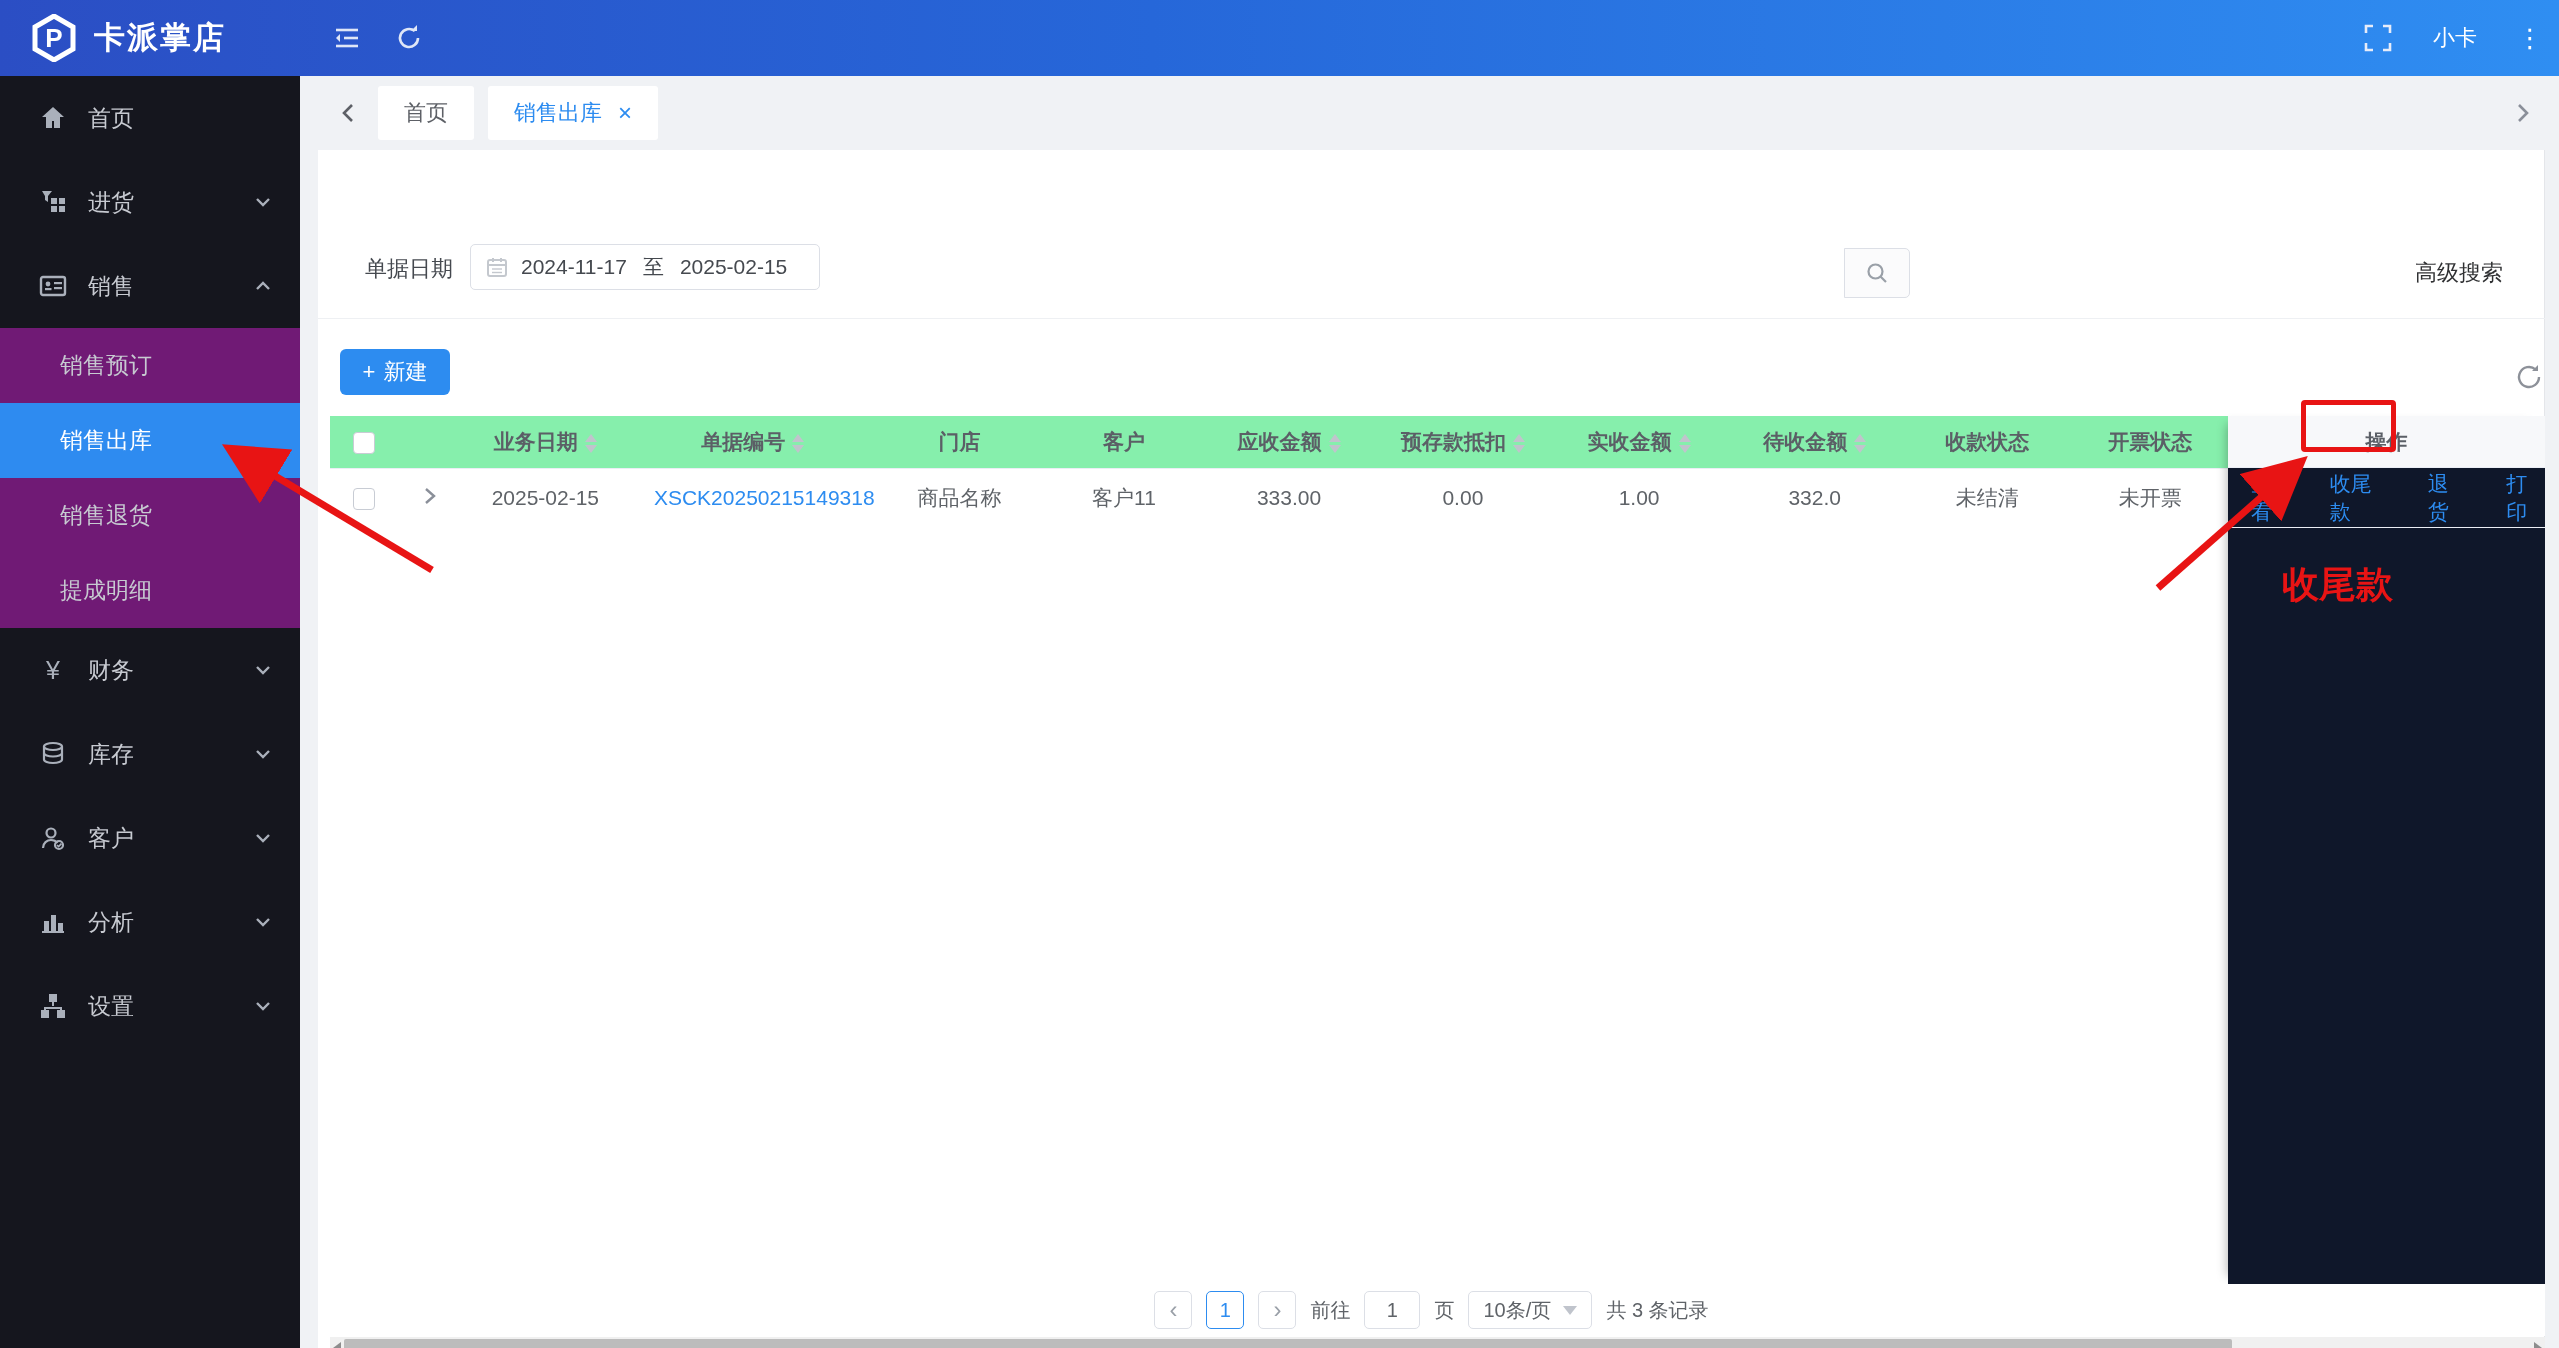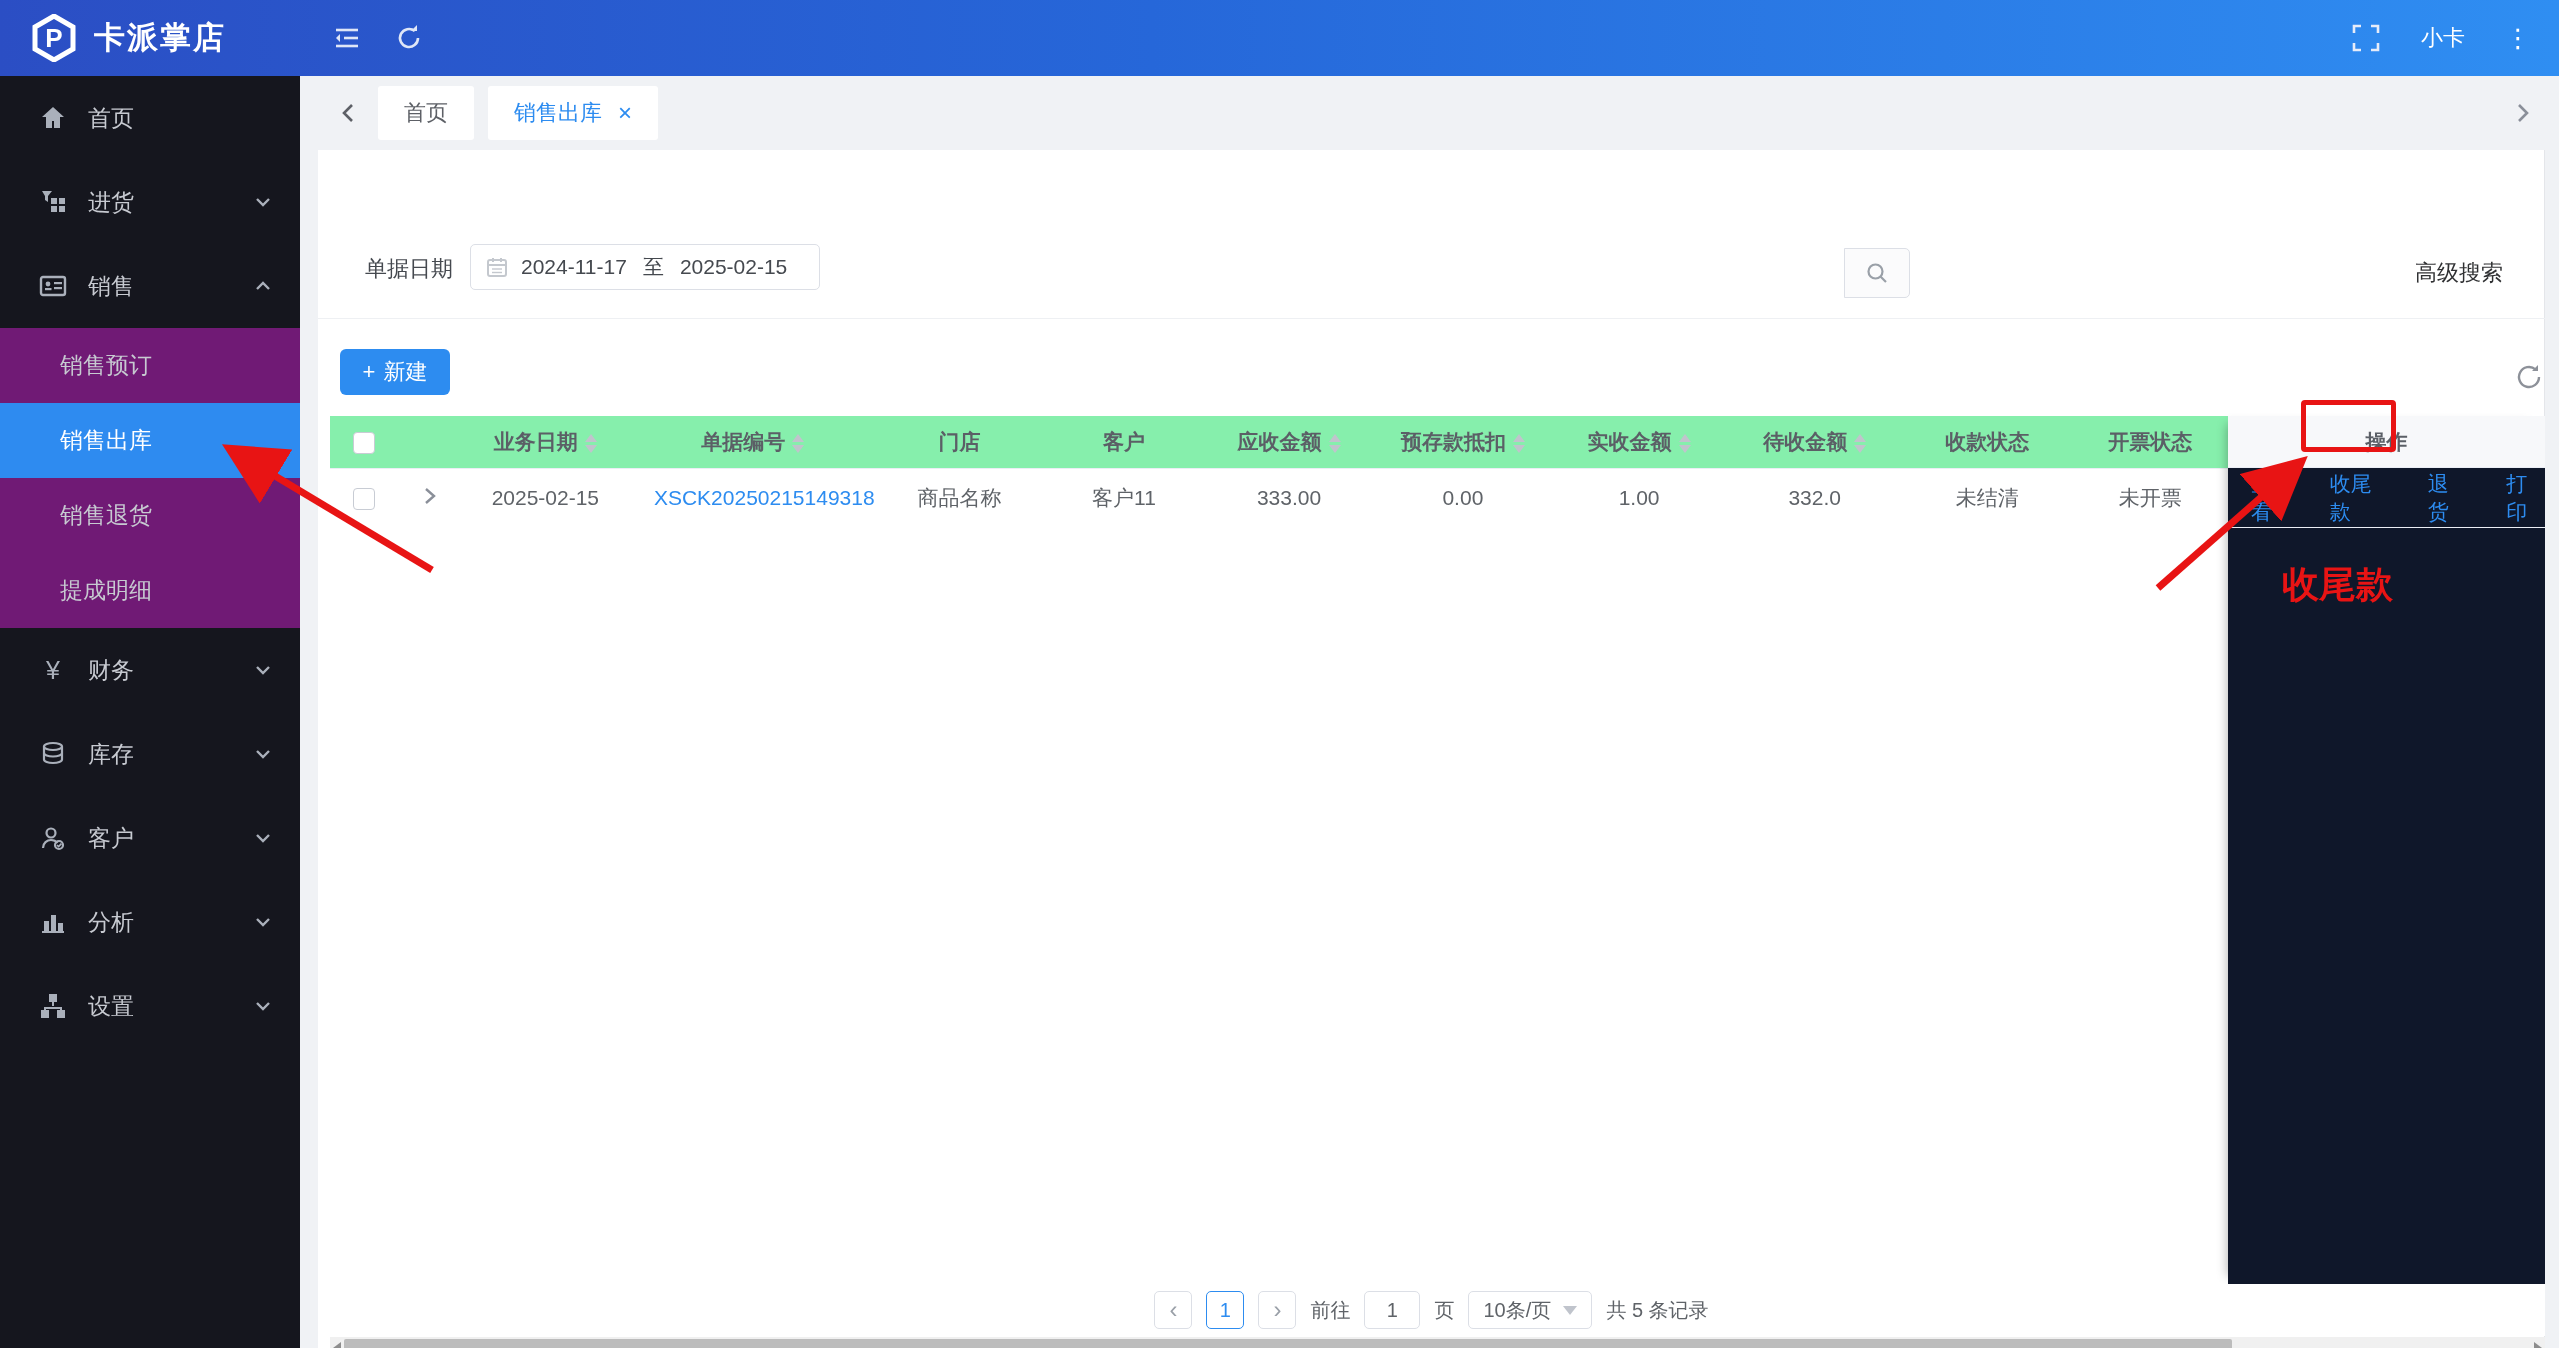--- a/index.html
+++ b/index.html
@@ -7,21 +7,21 @@
   body { font-family:"Liberation Sans","DejaVu Sans",sans-serif; }
   .screen { position:relative; width:2559px; height:1348px; background:#f0f2f5; overflow:hidden; }
 
   
   .topbar { position:absolute; left:0; top:0; width:2559px; height:76px;
     background:linear-gradient(90deg,#2b4ec4 0%,#2667d9 45%,#2f8ef2 100%);
     display:flex; align-items:center; color:#fff; }
   .brand { width:300px; display:flex; align-items:center; gap:16px; padding-left:30px; }
   .brand-title { font-size:31px; font-weight:bold; letter-spacing:2px; }
   .topbar-icon { width:30px; height:30px; margin-left:32px; cursor:pointer; display:flex; align-items:center; justify-content:center; }
-  .topbar-right { margin-left:auto; display:flex; align-items:center; gap:40px; padding-right:28px; }
+  .topbar-right { margin-left:auto; display:flex; align-items:center; gap:40px; padding-right:16px; }
   .topbar-user { font-size:22px; }
   .kebab { font-size:26px; line-height:1; cursor:pointer; }
 
   
   .sidebar { position:absolute; left:0; top:76px; width:300px; height:1272px; background:#15161e; color:#c7cad1; }
   .side-item { height:84px; display:flex; align-items:center; padding:0 26px 0 38px; font-size:23px; cursor:pointer; }
   .side-item .ic { width:30px; height:30px; margin-right:20px; display:flex; align-items:center; justify-content:center; color:#aab0bb; font-size:25px; }
   .side-item .lbl { flex:1; }
   .side-item .chev { width:22px; height:22px; }
   .submenu { background:#701a75; }
@@ -469,21 +469,21 @@
       <div class="pg-btn">‹</div>
       <div class="pg-num">1</div>
       <div class="pg-btn">›</div>
       <span>前往</span>
       <input class="pg-input" value="1" style="">
       <span>页</span>
       <div class="pg-select">
         <span>10条/页</span>
         <span class="pg-caret"></span>
       </div>
-      <span>共 5 条记录</span>
+      <span>共 3 条记录</span>
     </div>
   </div>
 
   <svg class="anno-svg">
     <defs>
       <marker id="arrhead" markerWidth="9" markerHeight="9" refX="6" refY="4.5" orient="auto">
         <polygon points="0,0 9,4.5 0,9" fill="#e81414"></polygon>
       </marker>
     </defs>
     <line x1="432" y1="570" x2="240" y2="455" stroke="#e81414" stroke-width="7" marker-end="url(#arrhead)"></line>

